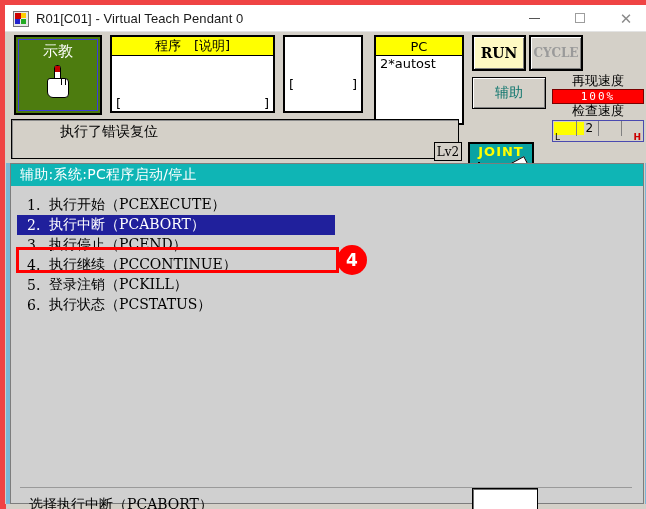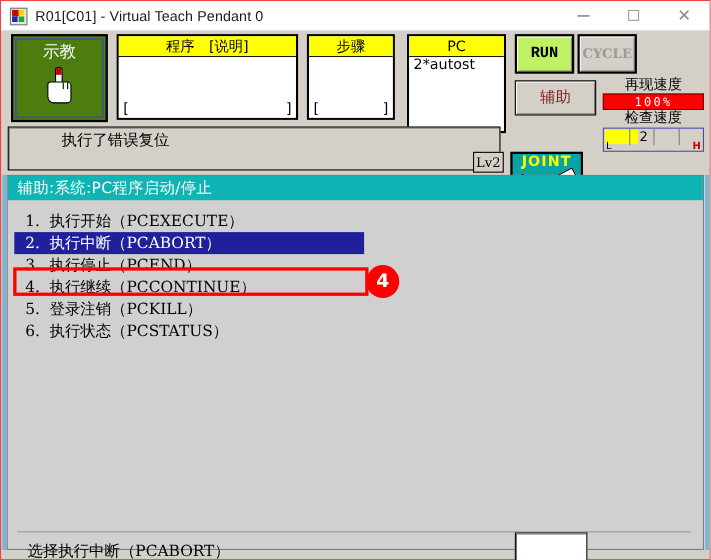--- a/index.html
+++ b/index.html
@@ -3,21 +3,21 @@
 <meta charset="utf-8">
 <style>
   html,body{margin:0;padding:0;}
   body{
     width:646px;height:509px;overflow:hidden;
     background:#d4d0c8;
     font-family:"Liberation Sans","DejaVu Sans",sans-serif;
     -webkit-font-smoothing:none;
   }
   .win{position:relative;width:646px;height:509px;box-sizing:border-box;
-       border:1px solid #ef4444;background:#d4d0c8;}
+       border:5px solid #ef4444;background:#d4d0c8;}
 
   
   .titlebar{position:absolute;left:0;top:0;width:644px;height:27px;
             background:#ffffff;display:flex;align-items:center;
             border-bottom:1px solid #e3e3e3;box-sizing:border-box;}
   .app-icon{width:17px;height:17px;margin-left:7px;margin-right:7px;position:relative;flex:0 0 auto;}
   .app-icon .sq{position:absolute;}
   .title-text{font-size:13px;color:#1a1a1a;white-space:nowrap;letter-spacing:.1px;}
   .winbtns{margin-left:auto;display:flex;height:27px;}
   .winbtn{width:46px;height:27px;display:flex;align-items:center;justify-content:center;
@@ -58,28 +58,28 @@
 
   #panel-program{left:104px;width:165px;height:78px;}
   #panel-step{left:277px;width:80px;height:78px;}
   #panel-pc{left:368px;width:90px;height:90px;}
 
   .runrow{position:absolute;left:466px;top:3px;display:flex;gap:3px;}
   .runbtn{width:54px;height:36px;background:#d4d0c8;border:2px solid #000;box-sizing:border-box;
           display:flex;align-items:center;justify-content:center;
           font-family:"DejaVu Serif",serif;font-weight:bold;font-size:14px;color:#000;
           box-shadow:inset 1px 1px 0 #fff, inset -1px -1px 0 #808080;}
-  .runbtn.active{background:#bef264;font-family:Liberation Mono, monospace;}
+  .runbtn.active{background:#fef9c3;}
   .runbtn.dim{color:#9a9a9a;}
   .runbtn.dim.mtr{font-size:12px;}
 
   .auxbtn{position:absolute;left:466px;top:45px;width:74px;height:32px;background:#d4d0c8;
           border:1px solid #000;box-sizing:border-box;
           box-shadow:inset 1px 1px 0 #fff, inset -1px -1px 0 #808080;
-          display:flex;align-items:center;justify-content:center;font-size:14px;color:#7f1d1d;
+          display:flex;align-items:center;justify-content:center;font-size:14px;color:#0f766e;
           font-family:"DejaVu Sans",sans-serif;}
 
   .speedwrap{position:absolute;left:546px;top:42px;width:92px;}
   .speedlbl{font-size:13px;color:#000;text-align:center;font-family:Liberation Mono, monospace;line-height:15px;}
   .speedbar{height:15px;background:#ff0000;border:1px solid #7a0000;box-sizing:border-box;
             display:flex;align-items:center;justify-content:center;
             color:#fff;font-size:11px;font-family:"DejaVu Sans Mono",monospace;letter-spacing:2px;}
   .gauge{position:relative;height:22px;border:1px solid #4a4ab0;background:#d4d0c8;box-sizing:border-box;
          margin-top:1px;}
   .gauge .fill{position:absolute;left:1px;top:1px;width:33%;height:13px;background:#ffff00;}
@@ -181,21 +181,20 @@
         <div class="phead">程序　[说明]</div>
         <div class="pbody">
           <div class="brk">
             <span>[</span>
             <span>]</span>
           </div>
         </div>
       </div>
 
       <div class="panel" id="panel-step">
-        <div class="phead">步骤</div>
         <div class="pbody">
           <div class="brk">
             <span>[</span>
             <span>]</span>
           </div>
         </div>
       </div>
 
       <div class="panel" id="panel-pc">
         <div class="phead">PC</div>

